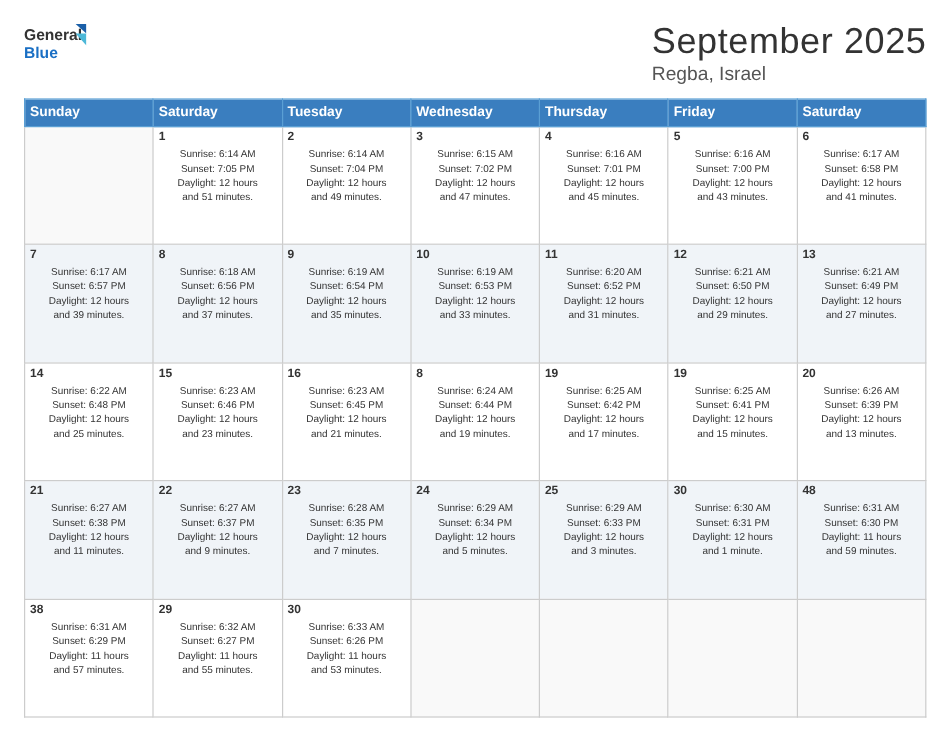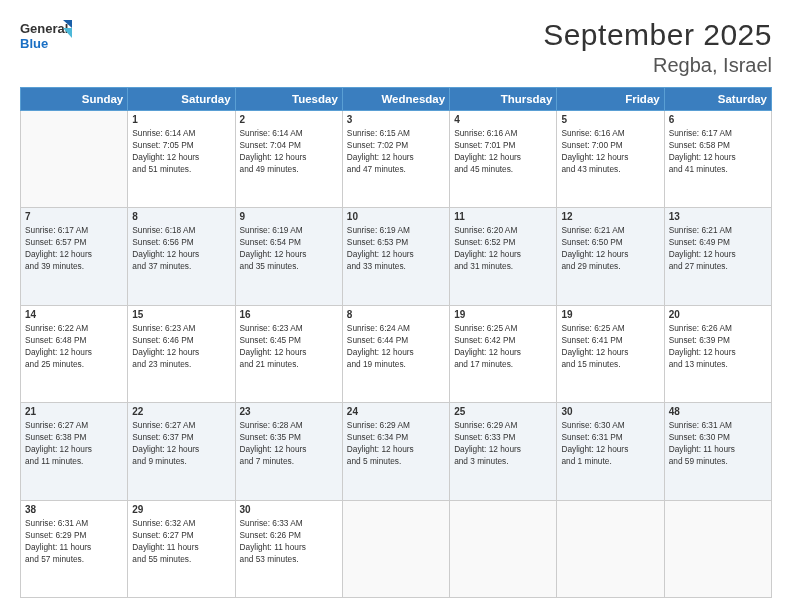--- a/index.html
+++ b/index.html
@@ -22,48 +22,47 @@
       justify-content: space-between;
       align-items: flex-start;
       margin-bottom: 10px;
     }
     .logo {
       display: flex;
       align-items: center;
       gap: 4px;
     }
     .title-block {
-      text-align: right;
     }
     .title-block h1 {
       font-size: 30px;
       font-weight: normal;
       color: #333;
       letter-spacing: 0.5px;
     }
     .title-block h2 {
-      font-size: 20px;
+      font-size: 16px;
       font-weight: normal;
       color: #555;
       margin-top: 2px;
     }
     .calendar {
       flex: 1;
       border: 1px solid #ccc;
       border-collapse: collapse;
       width: 100%;
       table-layout: fixed;
     }
     .calendar th {
       background: #3a7ebf;
       color: #fff;
       font-size: 11.5px;
       font-weight: bold;
       padding: 5px 4px;
-      text-align: right;
+      text-align: left;
       border: 1px solid #5a9fd4;
     }
     .calendar td {
       border: 1px solid #ccc;
       vertical-align: top;
       padding: 3px 4px;
       font-size: 8.5px;
       color: #333;
       height: 82px;
       width: 113px;
@@ -71,20 +70,21 @@
     .day-num {
       font-size: 10px;
       font-weight: bold;
       display: block;
       margin-bottom: 2px;
     }
     .day-info {
       line-height: 1.45;
       font-size: 8.3px;
       color: #333;
+      text-align: center;
     }
     .empty-cell {
       background: #f9f9f9;
     }
     .alt-row td {
       background: #f0f4f8;
     }
   </style>
 </head>
 <body>

